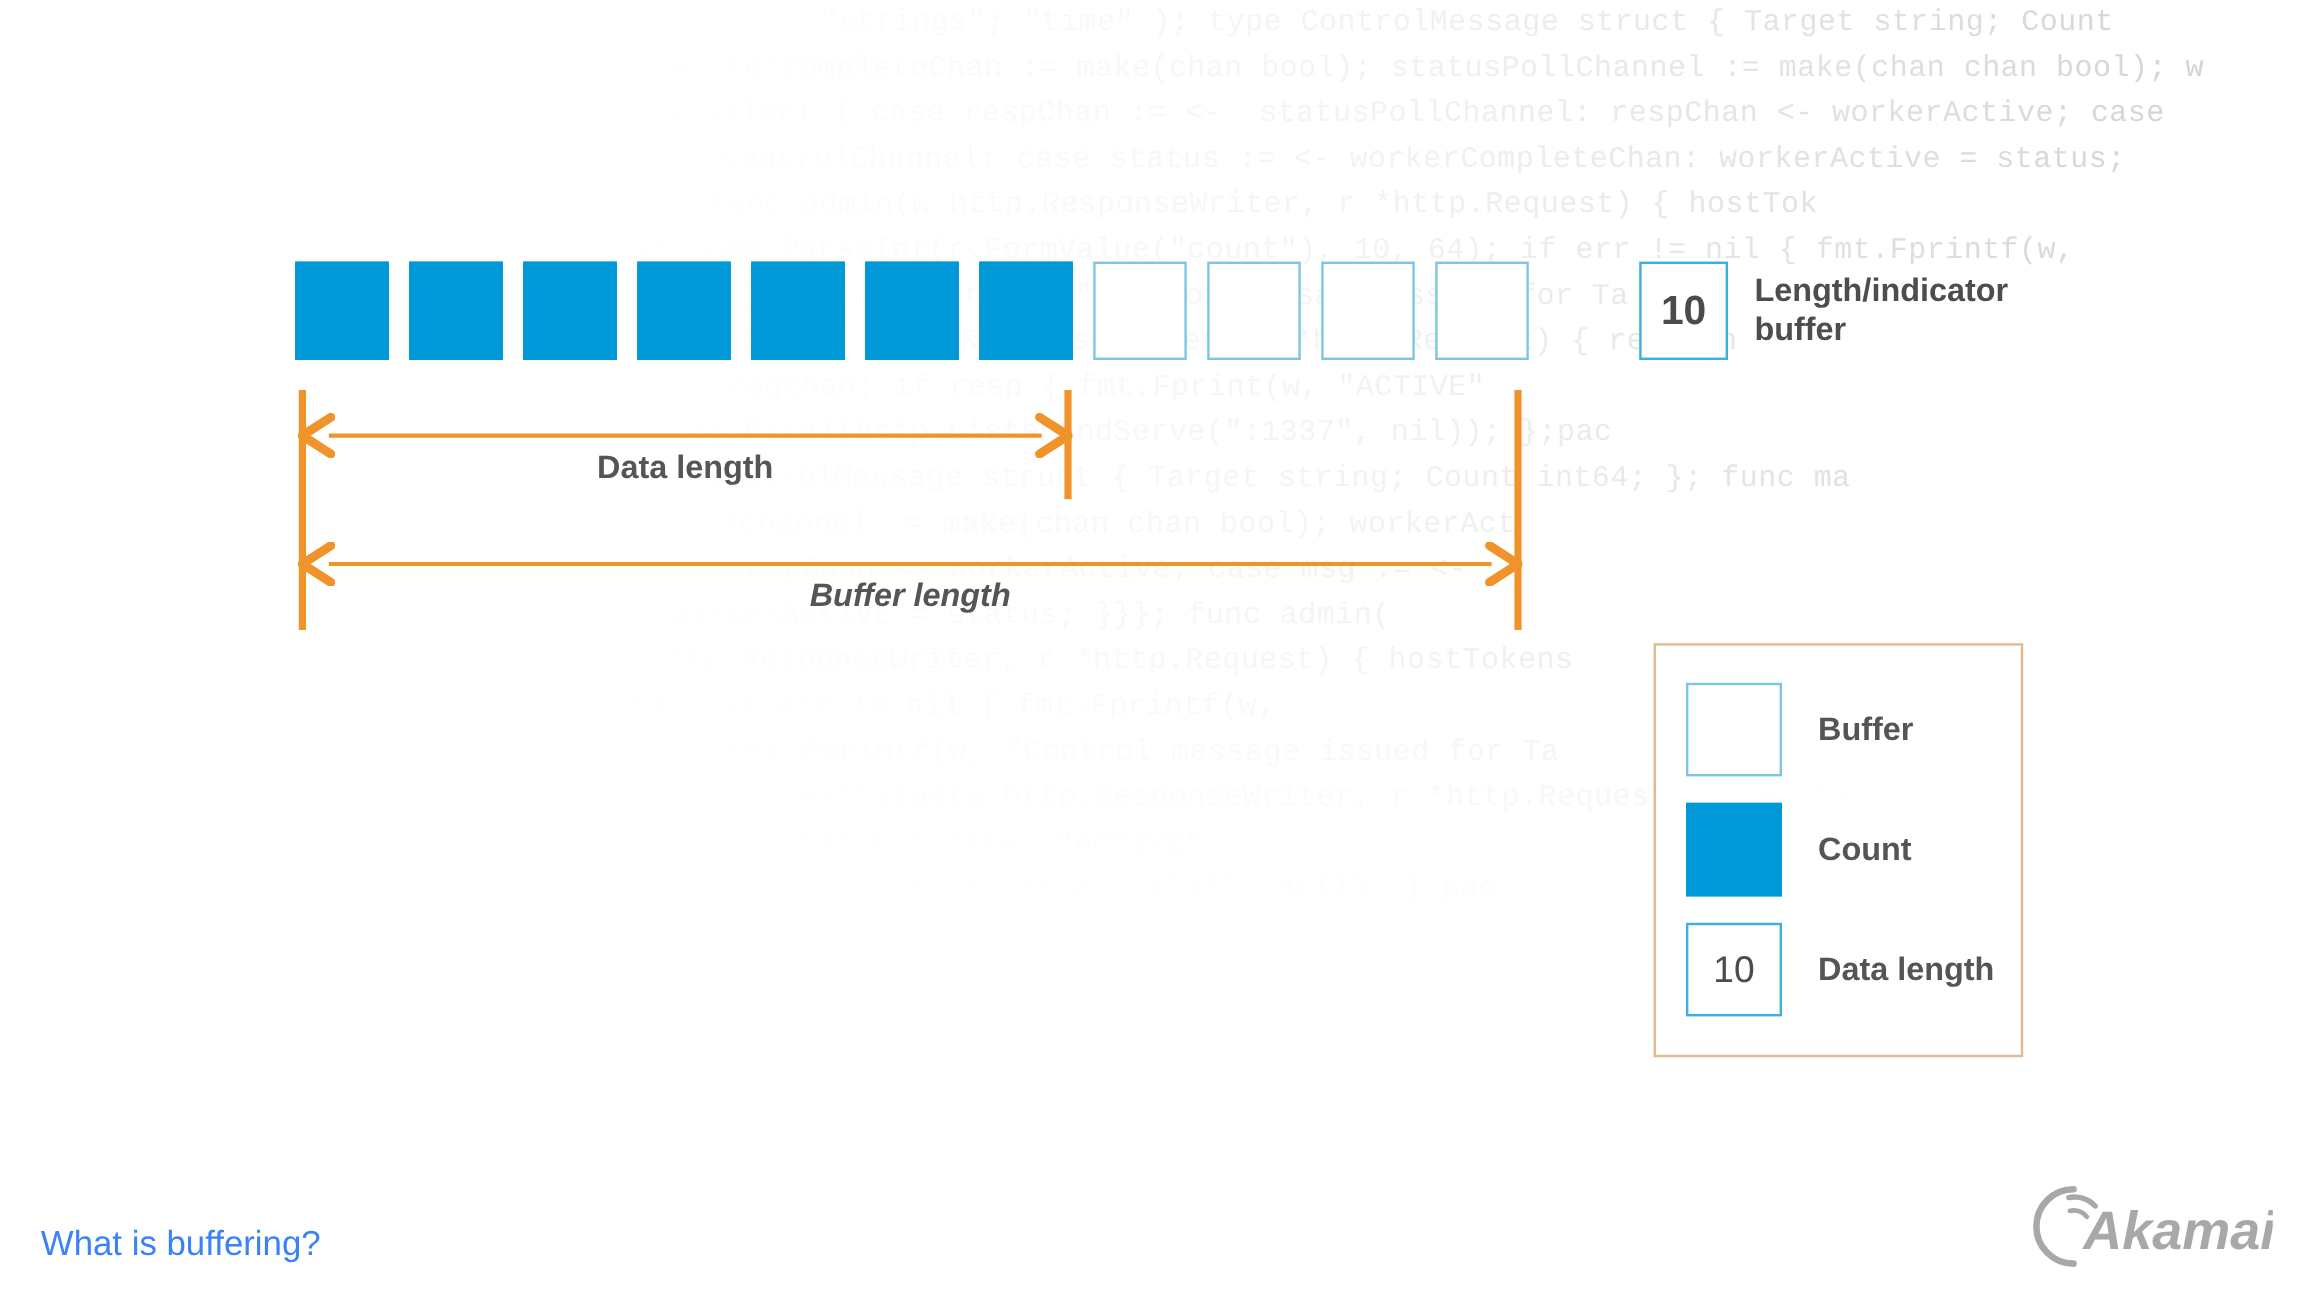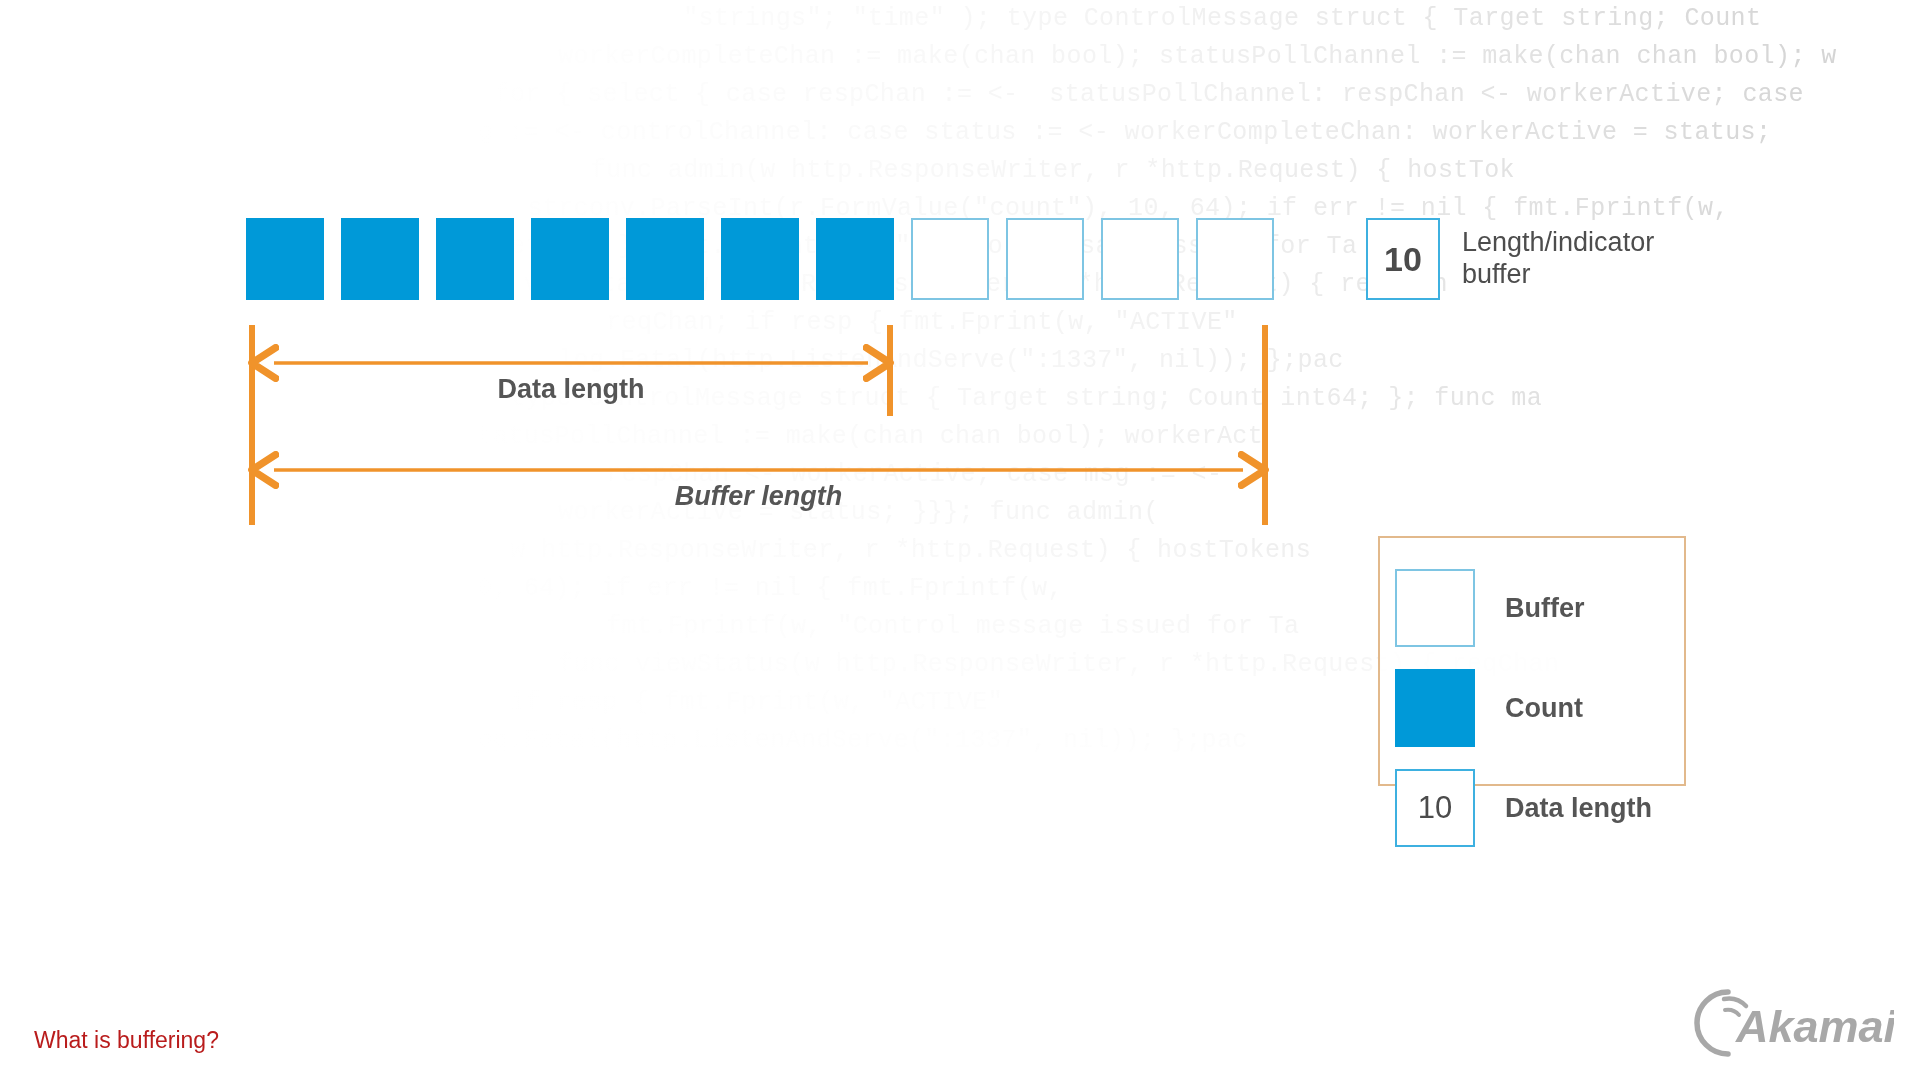--- a/index.html
+++ b/index.html
@@ -108,21 +108,21 @@
     align-items: center;
     justify-content: center;
     font-size: 34px;
     font-weight: bold;
     color: #4b4b4b;
     font-family: "Liberation Sans", sans-serif;
   }
   #length-indicator .lenlabel {
     margin-left: 22px;
     font-size: 27px;
-    font-weight: normal;
+    font-weight: bold;
     color: #4d4d4d;
     line-height: 1.18;
     max-width: 240px;
   }
 
   
   #measures {
     position: absolute;
     left: 0; top: 0;
     width: 1920px; height: 1080px;
@@ -137,26 +137,26 @@
     text-align: center;
     font-family: "Liberation Sans", sans-serif;
   }
 
   
   #legend {
     position: absolute;
     left: 1378px;
     top: 536px;
     width: 308px;
-    height: 250px;
+    height: 345px;
     box-sizing: border-box;
     border: 2px solid #e2b98c;
     background: rgba(255,255,255,0.86);
     z-index: 5;
-    padding: 24px 0 0 15px;
+    padding: 24px 0 0 25px;
   }
   .legend-row {
     display: flex;
     align-items: center;
     height: 92px;
     margin-bottom: 8px;
   }
   .legend-swatch {
     width: 80px;
     height: 78px;
@@ -186,22 +186,22 @@
     font-weight: bold;
     color: #555555;
     white-space: nowrap;
   }
 
   
   #footer-caption {
     position: absolute;
     left: 34px;
     bottom: 26px;
-    font-size: 23px;
-    color: #b91c1c;
+    font-size: 29px;
+    color: #3b82f6;
     font-family: "Liberation Sans", sans-serif;
     z-index: 6;
   }
   #akamai-logo {
     position: absolute;
     right: 26px;
     bottom: 16px;
     z-index: 6;
     text-align: right;
   }

